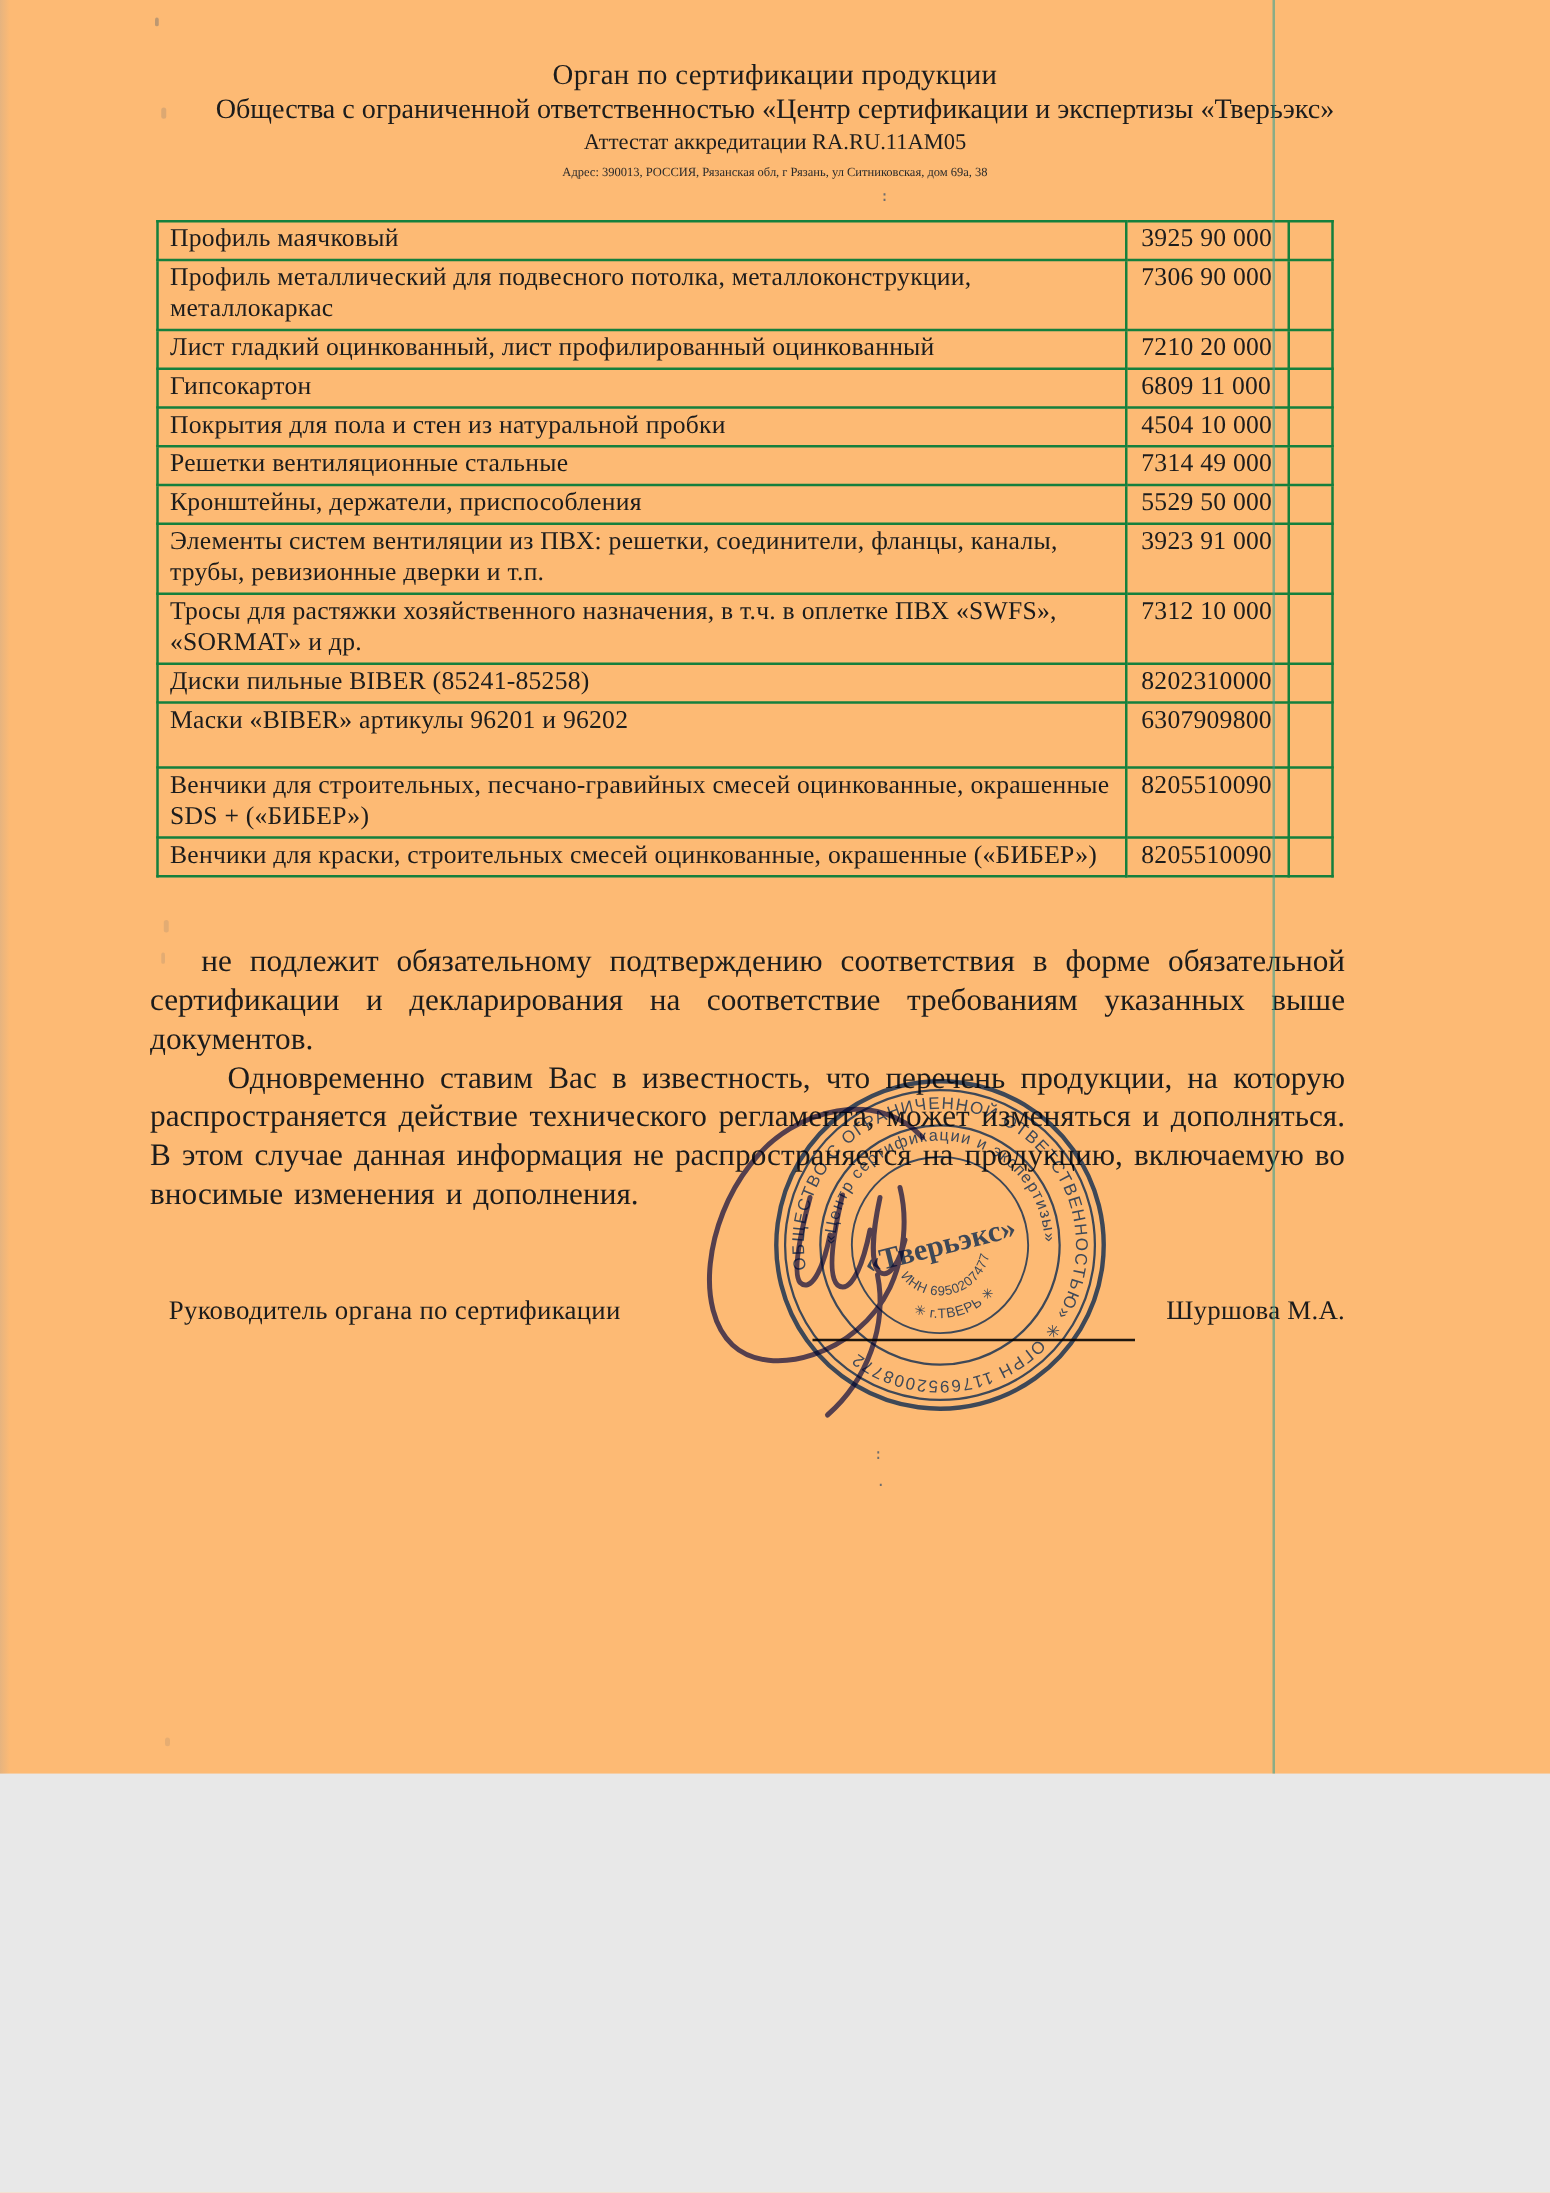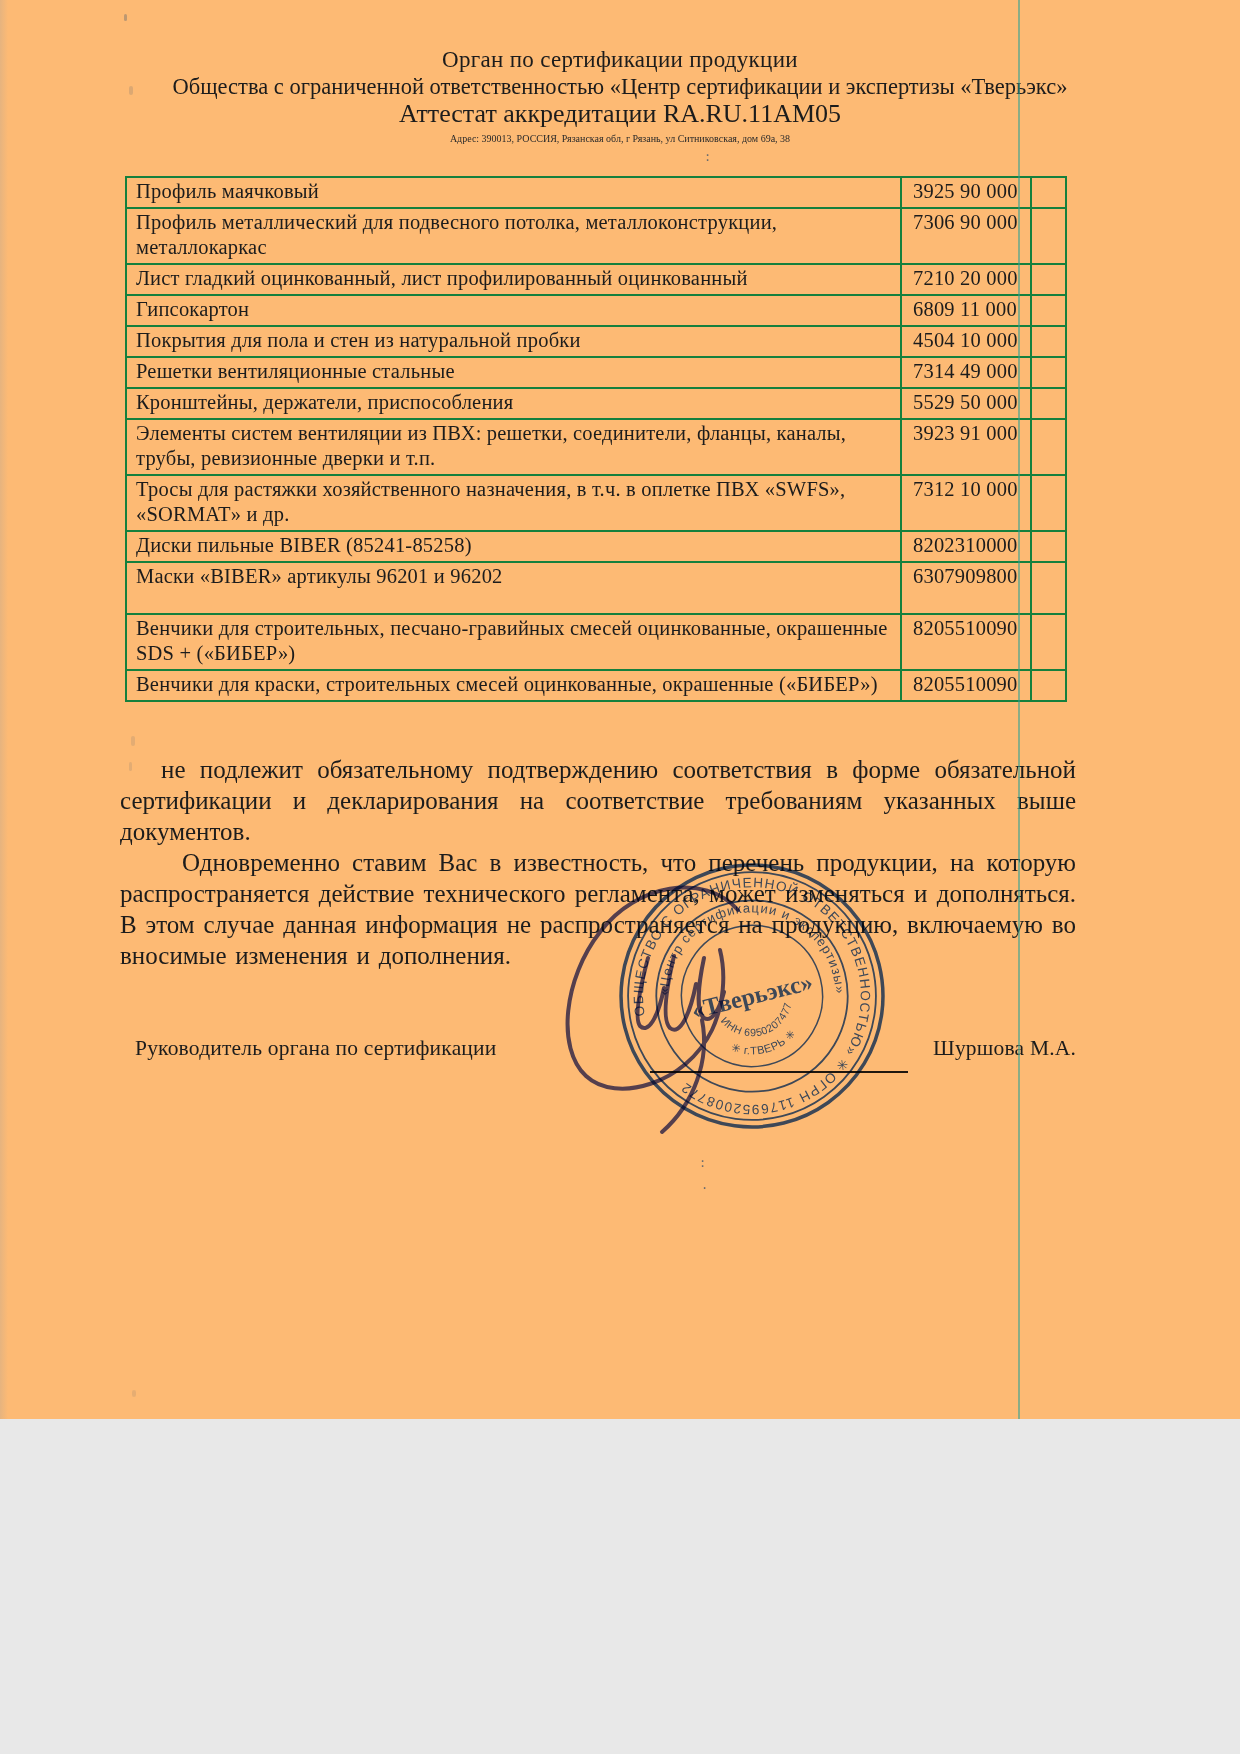--- a/index.html
+++ b/index.html
@@ -5,21 +5,21 @@
   html,body{margin:0;padding:0;background:#e8e8e8;}
   .page{
     position:relative;width:1240px;height:1419px;margin:0 auto;
     background:#fdba74;overflow:hidden;color:#1c1c1c;
     font-family:"Liberation Serif","DejaVu Serif",serif;
   }
   
   .doc-header{position:absolute;top:46px;left:0;width:100%;text-align:center;}
   .h-line1{font-size:23px;line-height:27px;letter-spacing:.3px;}
   .h-line2{font-size:22.5px;line-height:27px;}
-  .h-line3{font-size:26px;line-height:27px;}
+  .h-line3{font-size:18px;line-height:27px;}
   .h-addr{font-size:10px;line-height:18px;margin-top:3px;color:#2a2a2a;}
   .h-tel{font-size:14.5px;line-height:18px;color:#2a2a2a;}
   
   .products{position:absolute;top:176px;left:125px;width:940px;border-collapse:collapse;table-layout:fixed;}
   .products td{
     border:2px solid #15803d;font-size:20.5px;line-height:25px;
     padding:1px 8px 3px 9px;vertical-align:top;letter-spacing:.2px;
   }
   .products td.code{padding-left:11px;}
   .products tr.roomy td{height:46px;}

